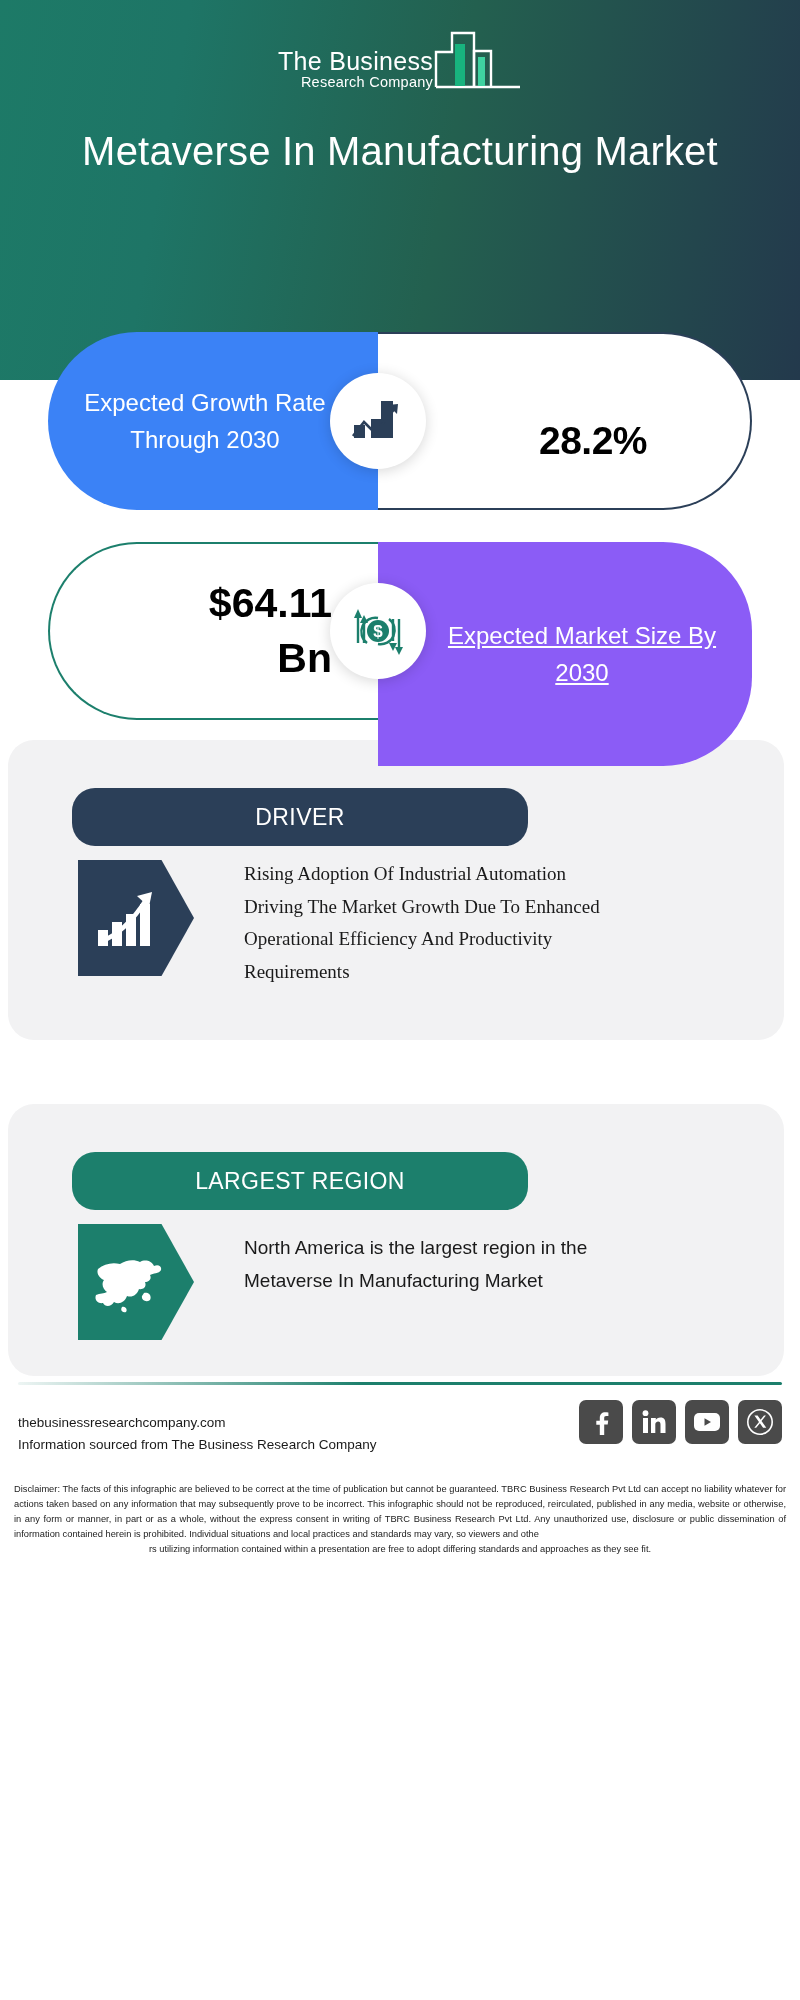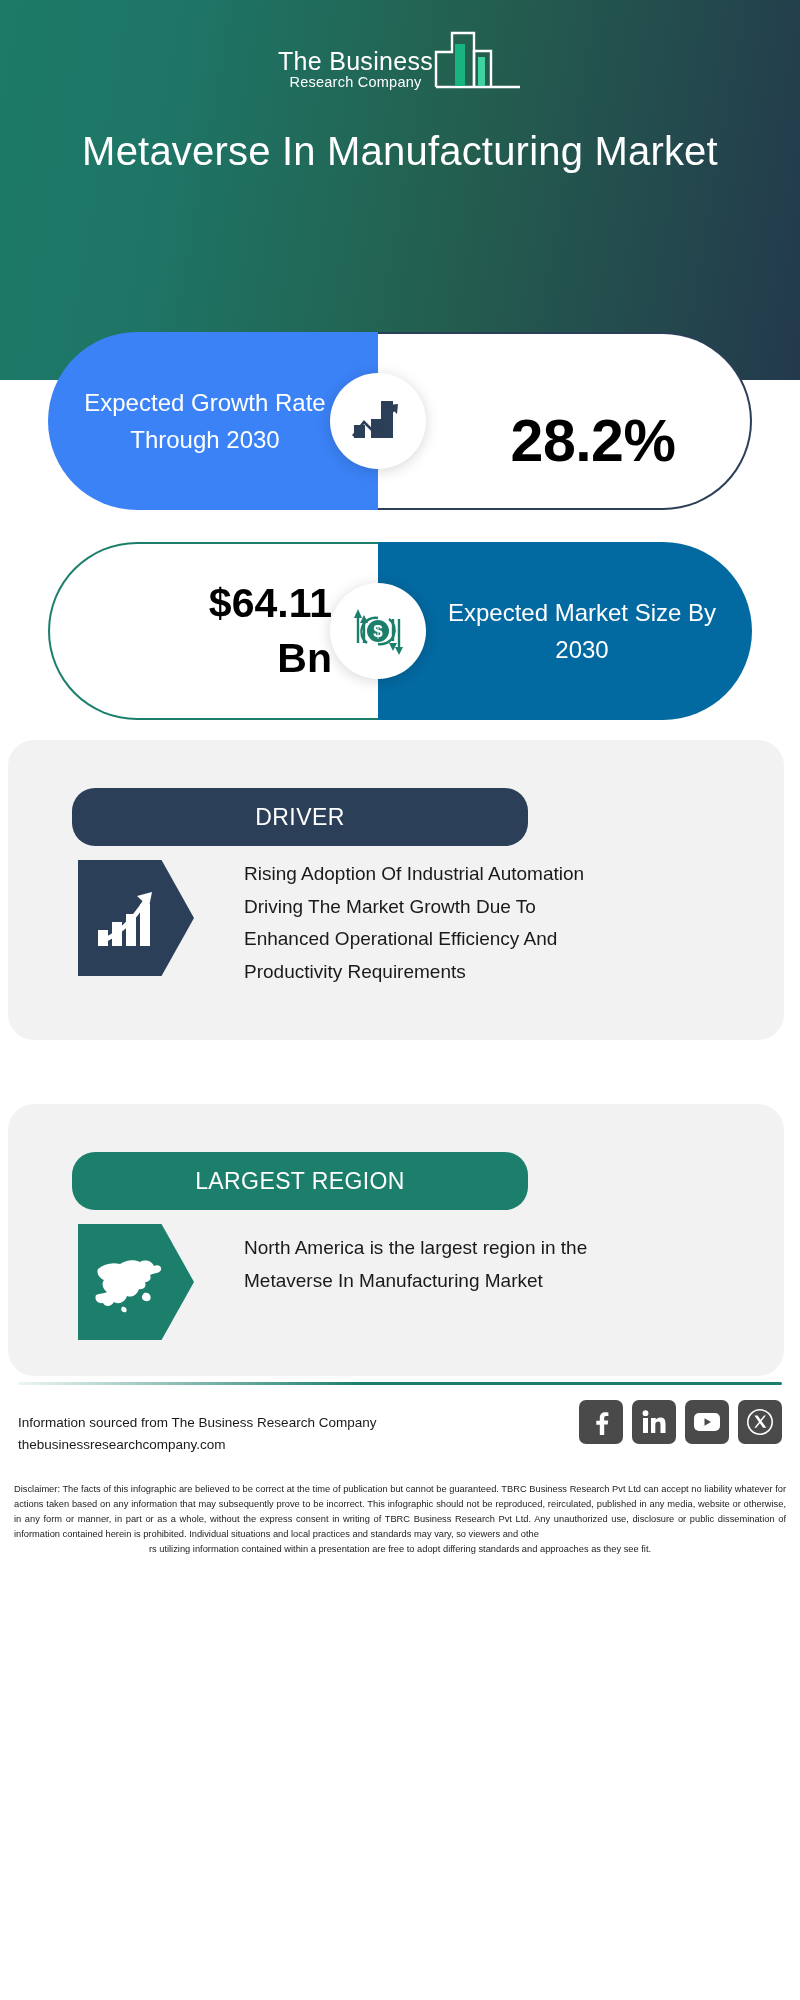--- a/index.html
+++ b/index.html
@@ -28,21 +28,21 @@
   .logo-wrap {
     position: absolute;
     left: 0; right: 0;
     top: 24px;
     display: flex;
     justify-content: center;
     align-items: flex-end;
   }
   .logo-inner { display: flex; align-items: flex-end; }
   .logo-text {
-    display: flex; flex-direction: column; align-items: center;
+    display: flex; flex-direction: column; align-items: flex-end;
     color: #ffffff; padding-bottom: 9px;
   }
   .logo-line1 { font-size: 25px; letter-spacing: .3px; line-height: 1.04; font-weight: 400; }
   .logo-line2 { font-size: 14.5px; letter-spacing: .25px; line-height: 1.15; font-weight: 400; }
   .logo-mark { margin-left: 1px; }
 
   .title {
     position: absolute;
     top: 125px;
     left: 40px; right: 40px;
@@ -83,50 +83,50 @@
     background: #ffffff;
     border: 2.5px solid #2b3f58;
     border-left: none;
     border-radius: 0 89px 89px 0;
     display: flex; align-items: center; justify-content: center;
     padding-left: 58px;
     position: relative;
   }
   .s1-value-text {
     color: #000000;
-    font-size: 59px; font-weight: bold; letter-spacing: -.5px; margin-top: 40px;
+    font-size: 39px; font-weight: bold; letter-spacing: -.5px; margin-top: 40px;
   }
 
   
   .s2-value {
     width: 330px; height: 178px;
     background: #ffffff;
     border: 2.5px solid #1c7f6c;
     border-right: none;
     border-radius: 89px 0 0 89px;
     display: flex; flex-direction: column;
     align-items: flex-end; justify-content: center;
     padding-right: 46px;
   }
   .s2-value-text {
     color: #000000;
     font-size: 41px; font-weight: bold; line-height: 1.35;
     text-align: center;
   }
   .s2-label {
-    width: 374px; height: 178px;
-    background: #0369a1;
+    width: 374px; height: 224px;
+    background: #8b5cf6;
     border-radius: 0 89px 89px 0;
     display: flex; flex-direction: column;
     align-items: center; justify-content: center;
     color: #ffffff;
     font-size: 24px; line-height: 1.56;
     text-align: center;
     padding-left: 48px; padding-right: 14px;
-    position: relative; z-index: 2;
+    position: relative; z-index: 2; text-decoration: underline;
   }
 
   .badge-circle {
     position: absolute;
     width: 96px; height: 96px;
     border-radius: 50%;
     background: #ffffff;
     box-shadow: 0 2px 14px rgba(0,0,0,0.16);
     display: flex; align-items: center; justify-content: center;
     z-index: 5;
@@ -172,21 +172,21 @@
 
   .panel-text {
     position: absolute;
     left: 236px;
     width: 360px;
     color: #1a1a1a;
     font-size: 19px;
     line-height: 1.72;
   }
   #driver-arrow { top: 120px; }
-  #driver-text  { top: 118px; }
+  #driver-text  { top: 118px; font-family: Liberation Serif, serif; }
   #region-arrow { top: 120px; }
   #region-text  { top: 128px; }
 
   
   .footer-rule {
     position: absolute;
     left: 18px; top: 1382px;
     width: 764px; height: 3px;
     background: linear-gradient(90deg, rgba(28,127,108,0.08) 0%, #1c7f6c 45%, #1c7f6c 100%);
     border-radius: 2px;
@@ -325,22 +325,22 @@
              C11 40 9 35 12 31 C8 29 4 25 6 20 Z M52 44 C57 43 60 47 58 51
              C54 54 49 51 50 47 Z M30 58 C33 57 36 60 34 63 C30 64 28 61 30 58 Z"></path>
       </svg>
     </div>
     <div class="panel-text" id="region-text">North America is the largest region in the Metaverse In Manufacturing Market</div>
   </div>
 
   <div class="footer-rule"></div>
 
   <div class="footer-info">
+    <div>thebusinessresearchcompany.com</div>
     <div>Information sourced from The Business Research Company</div>
-    <div>thebusinessresearchcompany.com</div>
   </div>
 
   <div class="social-row">
     <div class="social">
       <svg width="26" height="26" viewBox="0 0 26 26" aria-hidden="true">
         <path fill="#ffffff" d="M16.2 26V15.6h3.5l.5-4h-4V9c0-1.2.3-2 2-2h2.2V3.4c-.4-.1-1.7-.2-3.2-.2-3.2 0-5.4 2-5.4 5.5v3h-3.5v4h3.5V26z"></path>
       </svg>
     </div>
     <div class="social">
       <svg width="26" height="26" viewBox="0 0 26 26" aria-hidden="true">

